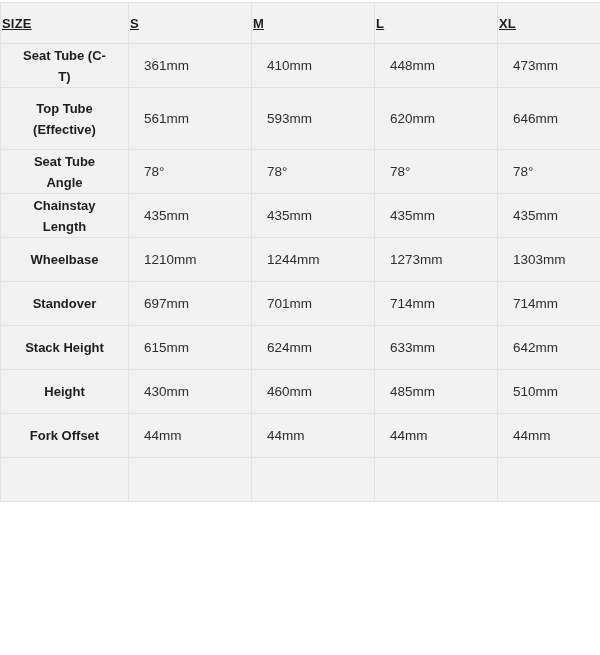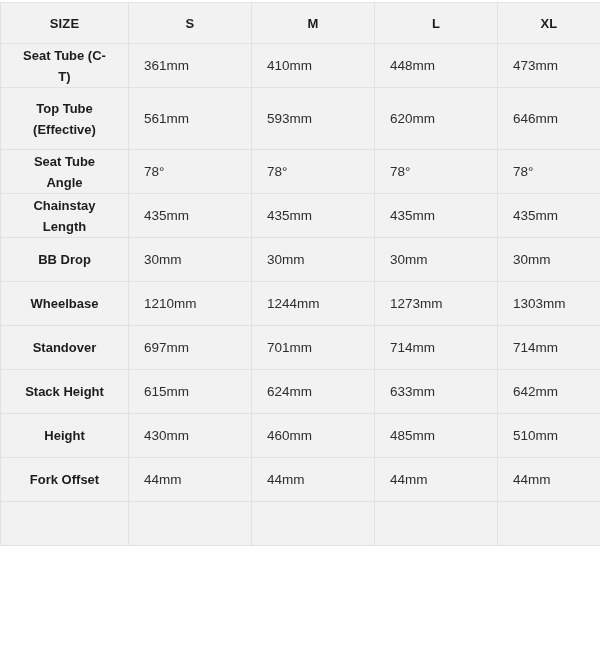--- a/index.html
+++ b/index.html
@@ -30,22 +30,23 @@
   .geometry-table th,.geometry-table td{
     background:var(--cell-bg);
     border:1px solid var(--border);
     font-size:13px;
     vertical-align:middle;
   }
   tr.header-row th{
     height:41px;
     font-weight:700;
     color:var(--label-text);
-    text-align:center;
+    text-align:left;
     letter-spacing:.2px;
+    text-decoration:underline;
   }
   tr.data-row{height:44px;}
   tr.data-row.tall{height:62px;margin-left:28px;}
   tr.data-row th.row-label{
     font-weight:700;
     color:var(--label-text);
     white-space:pre-line;
     line-height:21px;
     padding:0 16px;
   }
@@ -104,27 +105,20 @@
     <td class="cell-value">78°</td>
   </tr>
       <tr class="data-row">
     <th class="row-label">Chainstay Length</th>
     <td class="cell-value">435mm</td>
     <td class="cell-value">435mm</td>
     <td class="cell-value">435mm</td>
     <td class="cell-value">435mm</td>
   </tr>
       <tr class="data-row">
-    <th class="row-label">BB Drop</th>
-    <td class="cell-value">30mm</td>
-    <td class="cell-value">30mm</td>
-    <td class="cell-value">30mm</td>
-    <td class="cell-value">30mm</td>
-  </tr>
-      <tr class="data-row">
     <th class="row-label">Wheelbase</th>
     <td class="cell-value">1210mm</td>
     <td class="cell-value">1244mm</td>
     <td class="cell-value">1273mm</td>
     <td class="cell-value">1303mm</td>
   </tr>
       <tr class="data-row">
     <th class="row-label">Standover</th>
     <td class="cell-value">697mm</td>
     <td class="cell-value">701mm</td>

